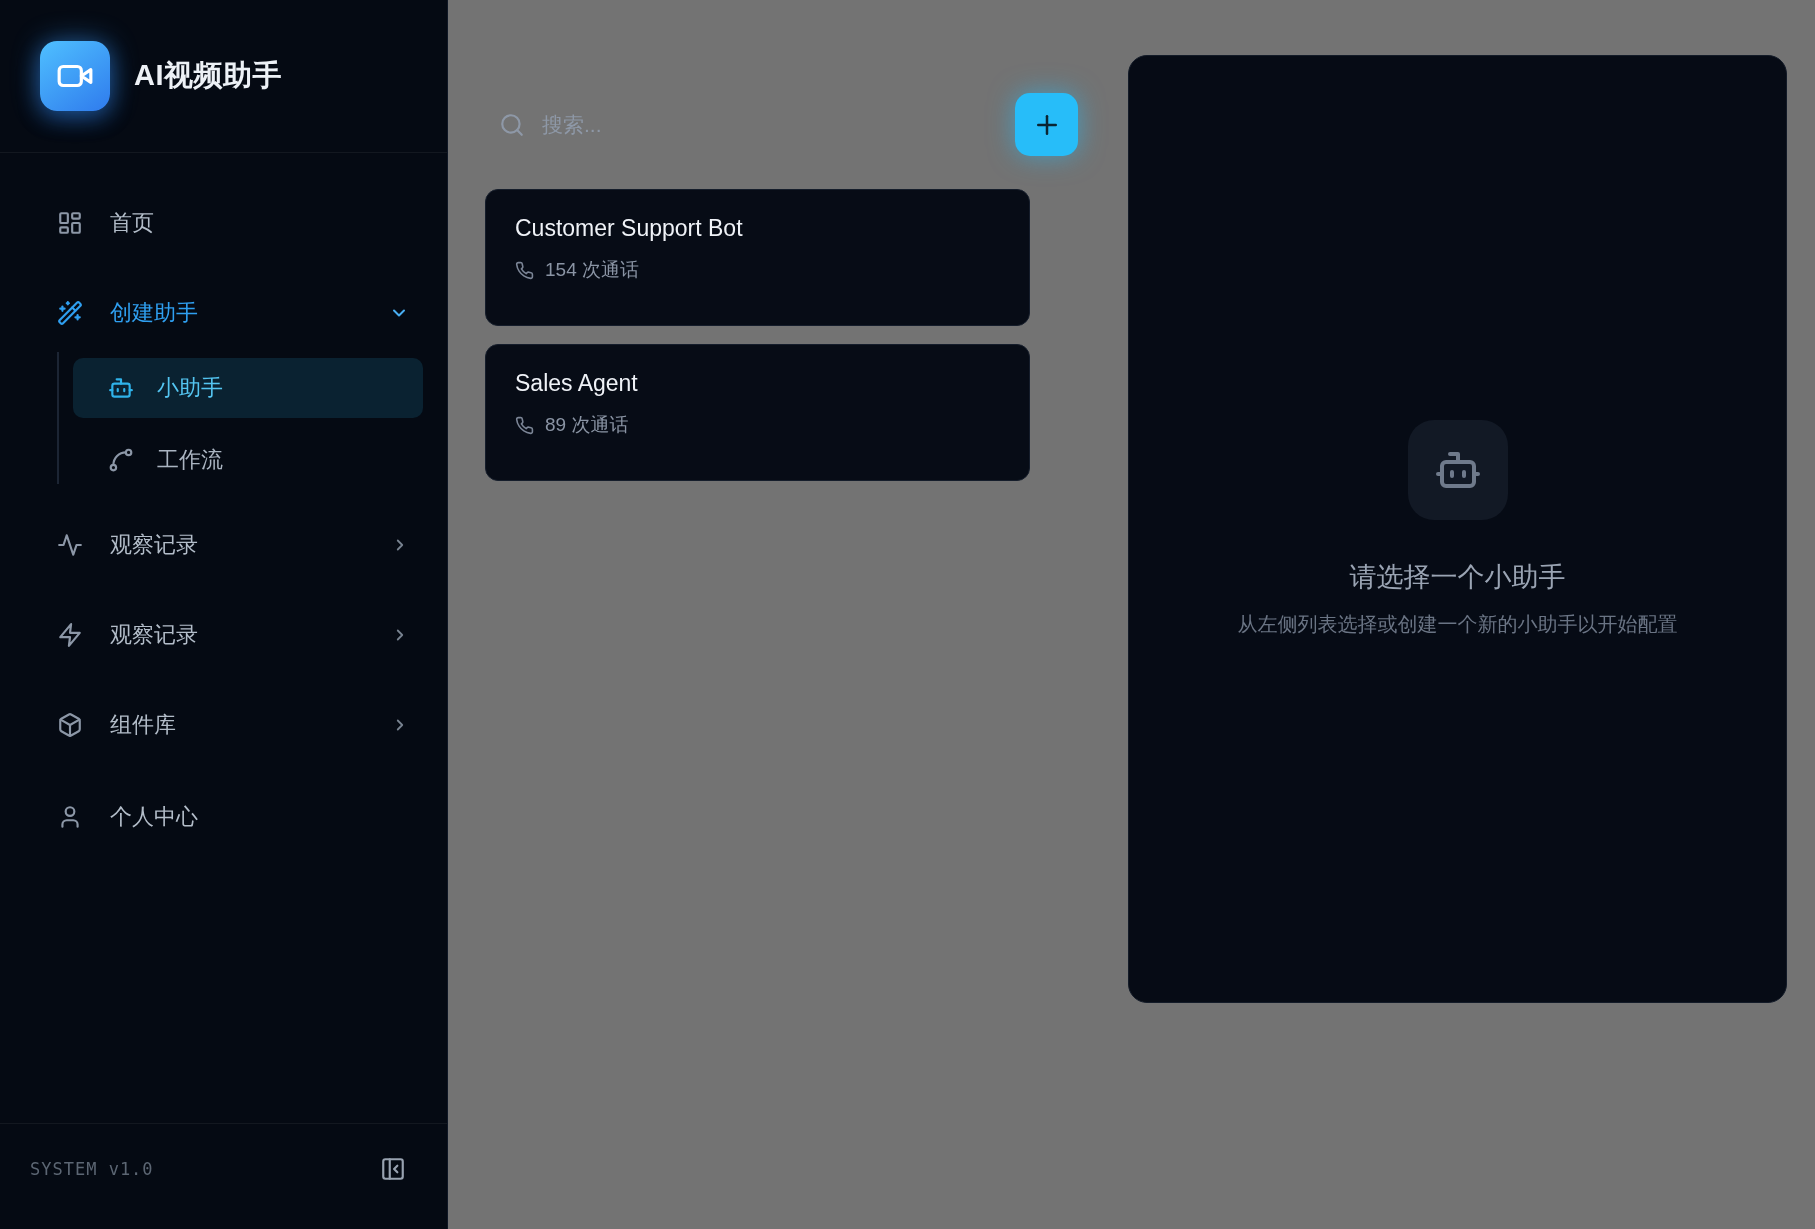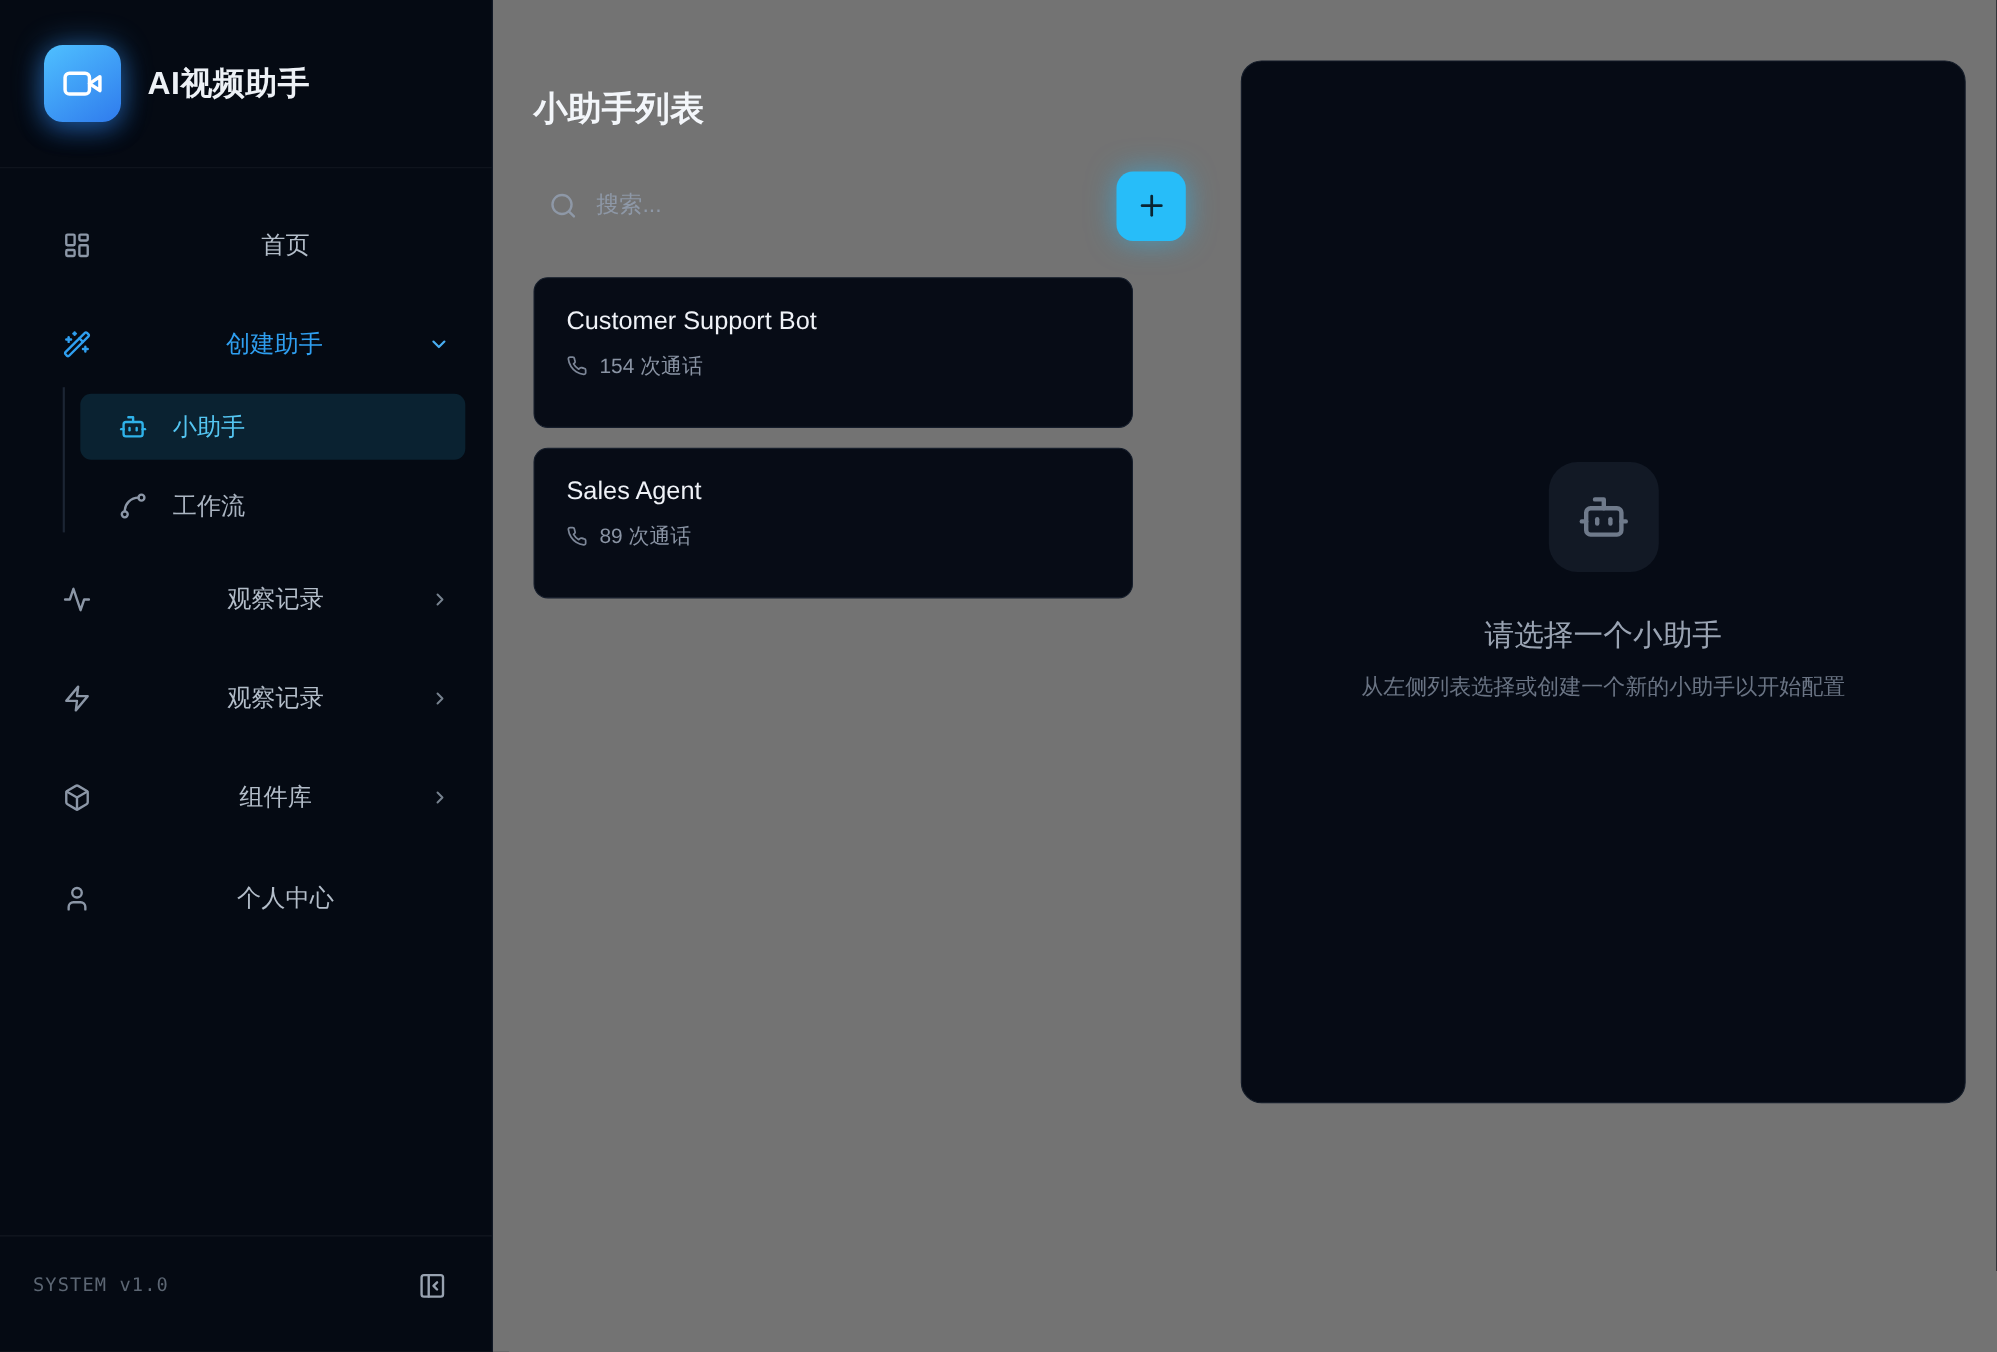--- a/index.html
+++ b/index.html
@@ -10,21 +10,21 @@
   
   .sidebar { width:448px; min-width:448px; background:#050a13; border-right:1px solid #101826; display:flex; flex-direction:column; }
   .logo-row { height:153px; border-bottom:1px solid rgba(255,255,255,.06); display:flex; align-items:center; padding:0 40px; gap:24px; }
   .logo-badge { width:70px; height:70px; border-radius:17px; flex:none;
     background:linear-gradient(145deg,#4fc0ff 0%, #2f7bed 100%);
     display:flex; align-items:center; justify-content:center; color:#ffffff;
     box-shadow:0 0 28px rgba(64,164,255,.45), 0 8px 22px rgba(30,110,230,.35); }
   .app-title { font-size:29px; font-weight:700; color:#edf1f6; letter-spacing:.5px; }
 
   .nav { flex:1; padding:42px 24px 0 24px; }
-  .nav-item { height:56px; display:flex; align-items:center; padding:0 14px 0 33px; border-radius:10px; color:#b3bdc9; cursor:pointer;text-align:center; }
+  .nav-item { height:56px; display:flex; align-items:center; padding:0 14px 0 33px; border-radius:10px; color:#b3bdc9; cursor:pointer; }
   .ni-icon { width:26px; height:26px; color:#8c97a7; margin-right:27px; display:flex; flex:none; }
   .ni-label { font-size:22px; flex:1; }
   .ni-chevron { color:#77828f; display:flex; flex:none; }
   .nav-item.accent, .nav-item.accent .ni-icon { color:#2f9ff0; }
   .nav-item.accent .ni-chevron { color:#49aef2; }
   .mt34 { margin-top:34px; } .mt27 { margin-top:27px; } .mt36 { margin-top:36px; }
 
   .submenu { margin:17px 0 0 49px; position:relative; }
   .submenu::before { content:""; position:absolute; left:-16px; top:-6px; bottom:6px; width:2px; background:#1c2534; }
   .sub-item { height:60px; display:flex; align-items:center; padding:0 16px 0 35px; border-radius:10px; color:#aab4c1; margin-bottom:12px; cursor:pointer; }
@@ -211,21 +211,20 @@
               <path d="m16 15-3-3 3-3"></path>
             </svg>
         </span>
       </button>
     </div>
   </aside>
 
   <div class="main">
 
     <section class="list-col">
-      <h1 class="list-title">小助手列表</h1>
 
       <div class="search-row">
         <div class="search-box">
           <span>
             <svg width="26" height="26" viewBox="0 0 24 24" fill="none" stroke="currentColor" stroke-width="2" stroke-linecap="round" stroke-linejoin="round">
                 <circle cx="11" cy="11" r="8"></circle>
                 <path d="m21 21-4.3-4.3"></path>
               </svg>
           </span>
           <input class="search-input" type="text" placeholder="搜索..." style="">

